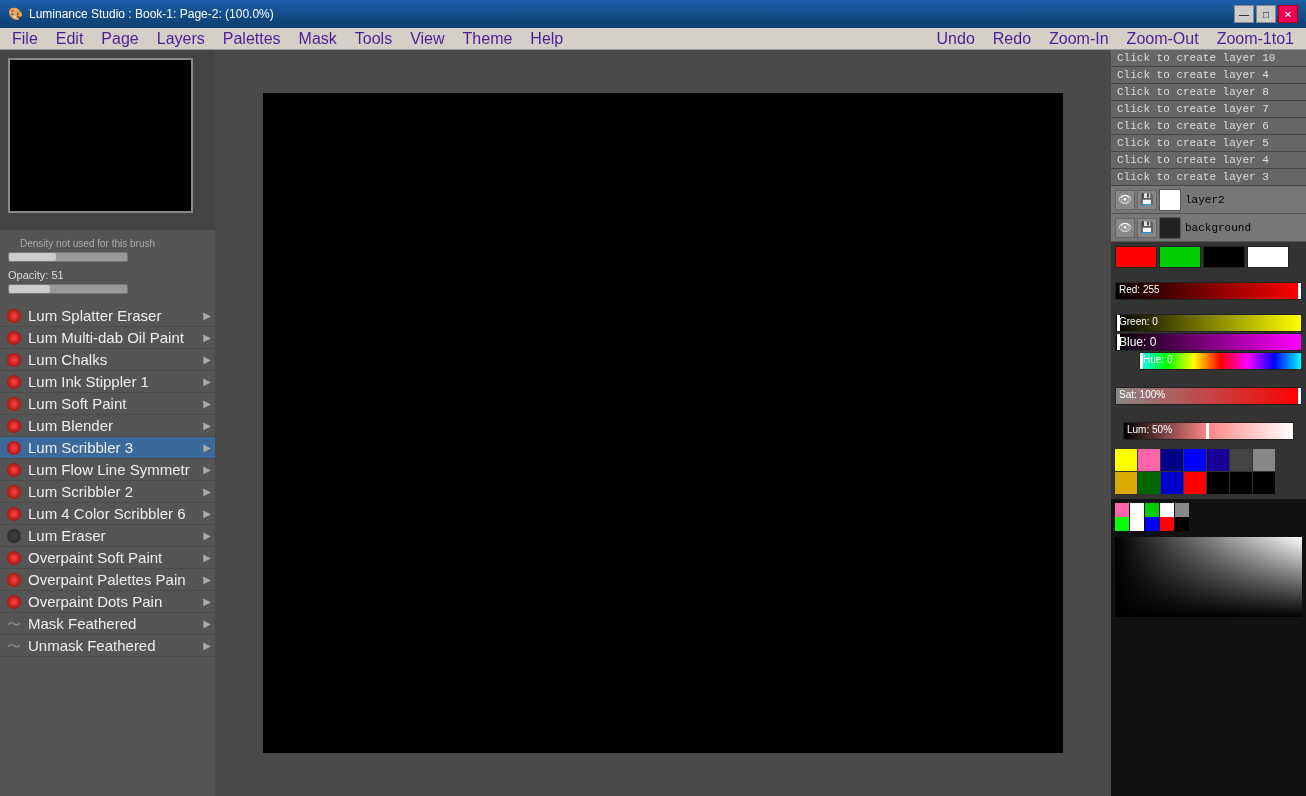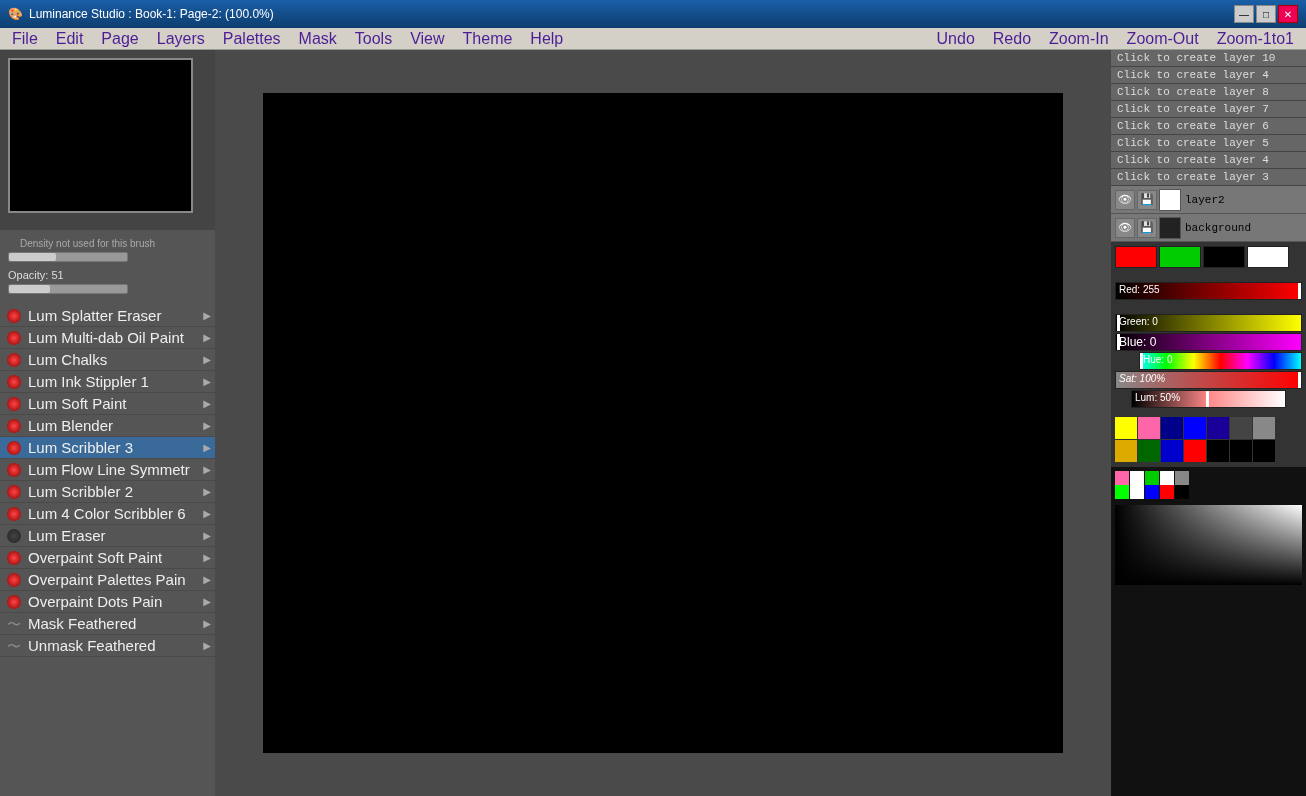--- a/index.html
+++ b/index.html
@@ -585,27 +585,27 @@
               <span class="color-slider-label" style="position: absolute; left: 3px; top: 1px; font-size: 12px; color: rgb(255, 255, 255); z-index: 2;">Blue: 0</span>
               <div class="color-slider-indicator" style="position: absolute; right: 98%; top: 0px; bottom: 0px; width: 3px; background: rgb(255, 255, 255);"></div>
             </div>
           </div>
           <div class="color-slider-row" style="margin: 1px 0px; padding-left: 24px;">
             <div class="color-slider-bar" style="background: linear-gradient(to right, rgb(0, 255, 255), rgb(0, 255, 0), rgb(255, 255, 0), rgb(255, 0, 0), rgb(255, 0, 255), rgb(0, 0, 255), rgb(0, 255, 255)); width: 100%; height: 18px; border: 1px solid rgb(34, 34, 34); position: relative;">
               <span class="color-slider-label" style="position: absolute; left: 3px; top: 1px; font-size: 10px; color: rgb(255, 255, 255); z-index: 2;">Hue: 0</span>
               <div class="color-slider-indicator" style="position: absolute; right: 98%; top: 0px; bottom: 0px; width: 3px; background: rgb(255, 255, 255);"></div>
             </div>
           </div>
-          <div class="color-slider-row" style="margin: 1px 0px; font-style: italic;">
+          <div class="color-slider-row" style="margin: 17px 0px;">
             <div class="color-slider-bar" style="background: linear-gradient(to right, rgb(136, 136, 136), rgb(255, 0, 0)); width: 100%; height: 18px; border: 1px solid rgb(34, 34, 34); position: relative;">
               <span class="color-slider-label" style="position: absolute; left: 3px; top: 1px; font-size: 10px; color: rgb(255, 255, 255); z-index: 2;">Sat: 100%</span>
               <div class="color-slider-indicator" style="position: absolute; right: 0%; top: 0px; bottom: 0px; width: 3px; background: rgb(255, 255, 255);"></div>
             </div>
           </div>
-          <div class="color-slider-row" style="margin: 1px 16px;">
+          <div class="color-slider-row" style="margin: 1px 8px;">
             <div class="color-slider-bar" style="background: linear-gradient(to right, rgb(0, 0, 0), rgb(255, 136, 136), rgb(255, 255, 255)); width: 100%; height: 18px; border: 1px solid rgb(34, 34, 34); position: relative;">
               <span class="color-slider-label" style="position: absolute; left: 3px; top: 1px; font-size: 10px; color: rgb(255, 255, 255); z-index: 2;">Lum: 50%</span>
               <div class="color-slider-indicator" style="position: absolute; right: 50%; top: 0px; bottom: 0px; width: 3px; background: rgb(255, 255, 255);"></div>
             </div>
           </div>
         </div>
     </div>
 
     <div id="palette-section">
       <div id="palette-rows">

